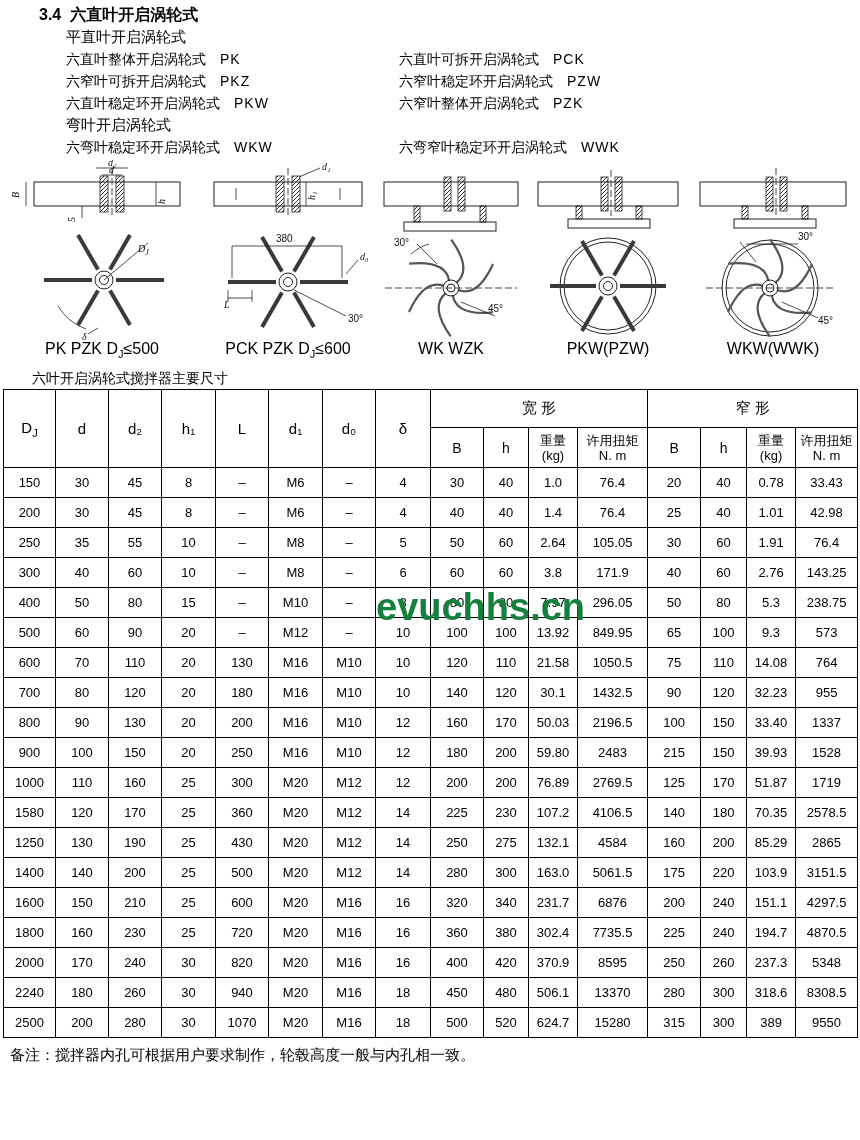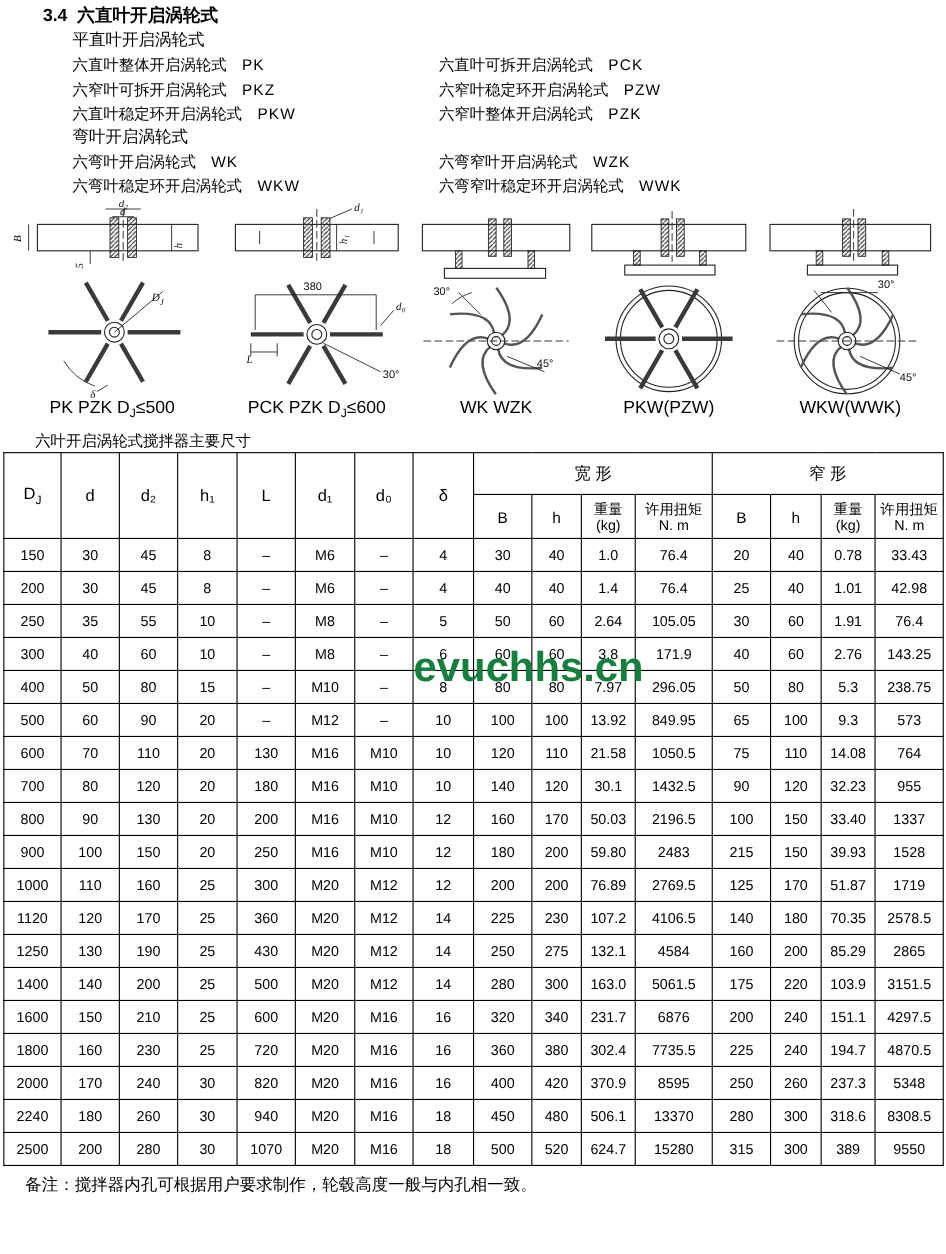--- a/index.html
+++ b/index.html
@@ -34,21 +34,21 @@
   table { border-collapse:collapse; table-layout:fixed; width:854px; margin-left:3px; }
   th, td { border:1px solid #000; text-align:center; vertical-align:middle;
            font-weight:normal; padding:0; }
   thead th { font-size:14px; }
   thead tr.r1 th { height:38px; font-size:15px; }
   thead tr.r2 th { height:40px; }
   thead th sub { font-size:11px; }
   .two-line { font-size:13px; line-height:15px; }
   tbody td { height:30px; font-size:13px; }
 
-  .footer-note { font-size:15px; padding:8px 4px 0 23px; }
+  .footer-note { font-size:15px; padding:8px 4px 0 10px; }
 
   
   .watermark { position:absolute; left:376px; top:586px; font-size:38px; font-weight:bold;
     letter-spacing:0px; color:#15803d; z-index:5; font-family:"Liberation Sans",sans-serif; }
 </style>
 </head>
 <body>
 
 <div class="hdr">
   <div class="title-line">
@@ -83,30 +83,20 @@
         <span class="code">PKW</span>
       </div>
     <div class="col-r">
         <span>六窄叶整体开启涡轮式</span>
         <span class="code">PZK</span>
       </div>
   </div>
 
   <div class="sub-line">弯叶开启涡轮式</div>
 
-  <div class="two-col">
-    <div class="col-l">
-        <span>六弯叶开启涡轮式</span>
-        <span class="code">WK</span>
-      </div>
-    <div class="col-r">
-        <span>六弯窄叶开启涡轮式</span>
-        <span class="code">WZK</span>
-      </div>
-  </div>
   <div class="two-col">
     <div class="col-l">
         <span>六弯叶稳定环开启涡轮式</span>
         <span class="code">WKW</span>
       </div>
     <div class="col-r">
         <span>六弯窄叶稳定环开启涡轮式</span>
         <span class="code">WWK</span>
       </div>
   </div>
@@ -565,21 +555,21 @@
         <td>200</td>
         <td>200</td>
         <td>76.89</td>
         <td>2769.5</td>
         <td>125</td>
         <td>170</td>
         <td>51.87</td>
         <td>1719</td>
       </tr>
       <tr>
-        <td>1120</td>
+        <td>1580</td>
         <td>120</td>
         <td>170</td>
         <td>25</td>
         <td>360</td>
         <td>M20</td>
         <td>M12</td>
         <td>14</td>
         <td>225</td>
         <td>230</td>
         <td>107.2</td>

